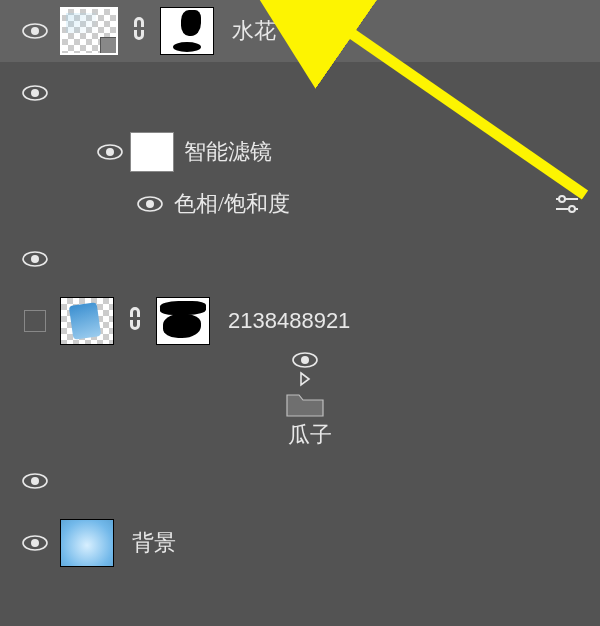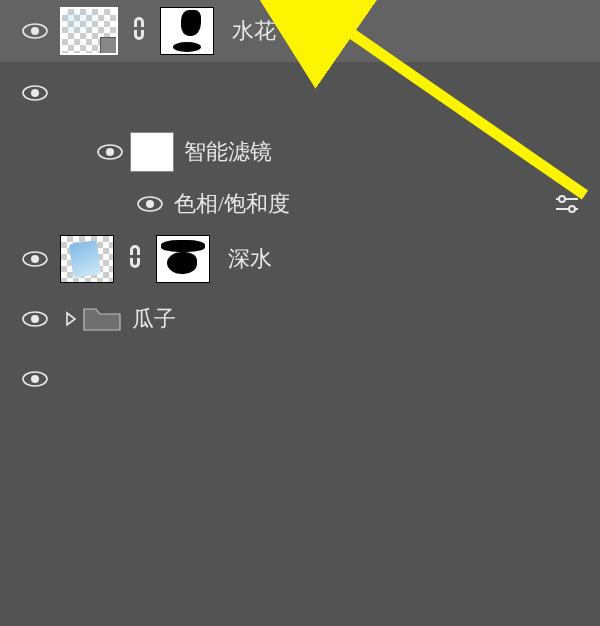--- a/index.html
+++ b/index.html
@@ -101,20 +101,21 @@
   .right-icons {
     margin-left: auto;
     display: flex; align-items: center; gap: 14px;
     padding-right: 20px;
   }
   .chevron-down { width: 18px; height: 18px; }
   .filter-settings-icon { width: 26px; height: 20px; }
   .folder-row {
     display: flex; align-items: center;
     min-height: 58px;
+    flex-direction: column;
   }
   .folder-chevron {
     width: 22px; height: 22px;
     display: flex; align-items: center; justify-content: center;
   }
   .folder-icon {
     width: 40px; height: 30px;
     display: flex; align-items: center; justify-content: center;
   }
   .thumb-wide { width: 58px; }
@@ -192,37 +193,42 @@
     </div>
   </div>
 
   <div class="layer-row">
     <div class="vis-col">
       <svg class="eye-icon" viewBox="0 0 26 16">
           <ellipse cx="13" cy="8" rx="12" ry="7" fill="none" stroke="#e8e8e8" stroke-width="1.6"></ellipse>
           <circle cx="13" cy="8" r="4" fill="#e8e8e8"></circle>
         </svg>
     </div>
+  </div>
+
+  <div class="layer-row">
+    <div class="vis-col">
+      <span class="empty-box"></span>
+    </div>
     <div class="content-col">
       <div class="thumb checker">
-        <div style="position:absolute;top:6px;left:10px;width:28px;height:34px;background:linear-gradient(160deg,#7fb9e4,#cfe9f8);border-radius:4px;transform:rotate(-8deg);"></div>
+        <div style="position:absolute;top:6px;left:10px;width:28px;height:34px;background:linear-gradient(170deg,#3b8fd0,#9ccdef);border-radius:4px;transform:rotate(-8deg);"></div>
       </div>
       <span class="link-icon">
         <svg viewBox="0 0 20 32">
             <path d="M10 2a5 5 0 0 1 5 5v5h-3V7a2 2 0 1 0-4 0v5H5V7a5 5 0 0 1 5-5zm-5 13h3v5a2 2 0 1 0 4 0v-5h3v5a5 5 0 0 1-10 0v-5z" fill="#e8e8e8"></path>
           </svg>
       </span>
       <div class="mask">
-        <div style="position:absolute;top:4px;left:4px;right:4px;height:12px;background:#000;border-radius:40%;"></div>
-        <div style="position:absolute;top:16px;left:10px;width:30px;height:22px;background:#000;border-radius:50% 40% 45% 50%;"></div>
-      </div>
-      <span class="layer-name">深水</span>
-    </div>
-  </div>
-
+        <div style="position:absolute;top:3px;left:3px;right:3px;height:14px;background:#000;border-radius:40% 30% 40% 30%;"></div>
+        <div style="position:absolute;top:16px;left:6px;width:38px;height:24px;background:#000;border-radius:45% 40% 50% 40%;"></div>
+      </div>
+      <span class="layer-name">2138488921</span>
+    </div>
+  </div>
 
   <div class="folder-row" style="padding-left:10px;">
     <div class="vis-col">
       <svg class="eye-icon" viewBox="0 0 26 16">
           <ellipse cx="13" cy="8" rx="12" ry="7" fill="none" stroke="#e8e8e8" stroke-width="1.6"></ellipse>
           <circle cx="13" cy="8" r="4" fill="#e8e8e8"></circle>
         </svg>
     </div>
     <div class="folder-chevron">
       <svg viewBox="0 0 12 16" width="12" height="16">
@@ -240,20 +246,32 @@
 
   <div class="layer-row">
     <div class="vis-col">
       <svg class="eye-icon" viewBox="0 0 26 16">
           <ellipse cx="13" cy="8" rx="12" ry="7" fill="none" stroke="#e8e8e8" stroke-width="1.6"></ellipse>
           <circle cx="13" cy="8" r="4" fill="#e8e8e8"></circle>
         </svg>
     </div>
   </div>
 
+  <div class="layer-row">
+    <div class="vis-col">
+      <svg class="eye-icon" viewBox="0 0 26 16">
+          <ellipse cx="13" cy="8" rx="12" ry="7" fill="none" stroke="#e8e8e8" stroke-width="1.6"></ellipse>
+          <circle cx="13" cy="8" r="4" fill="#e8e8e8"></circle>
+        </svg>
+    </div>
+    <div class="content-col">
+      <div class="thumb gradient-blue"></div>
+      <span class="layer-name">背景</span>
+    </div>
+  </div>
 
 </div>
 
 <svg class="arrow-overlay" width="600" height="626">
   <defs>
     <marker id="arrowhead" markerWidth="14" markerHeight="12" refX="2" refY="6" orient="auto">
       <polygon points="0 0, 14 6, 0 12" fill="#fdf401"></polygon>
     </marker>
   </defs>
   <line x1="585" y1="195" x2="335" y2="22" stroke="#fdf401" stroke-width="11" marker-end="url(#arrowhead)"></line>

